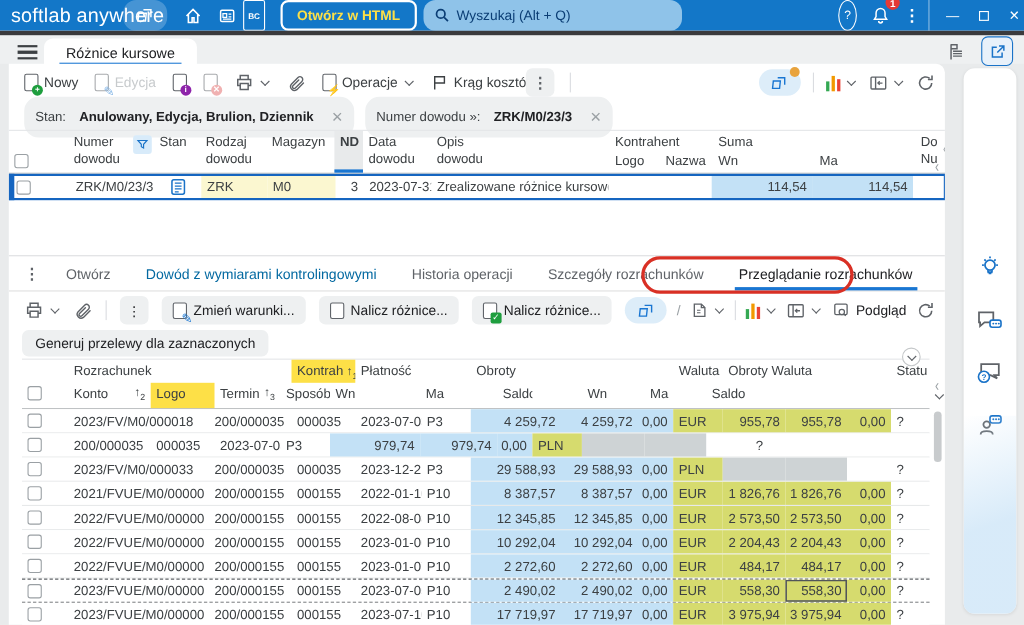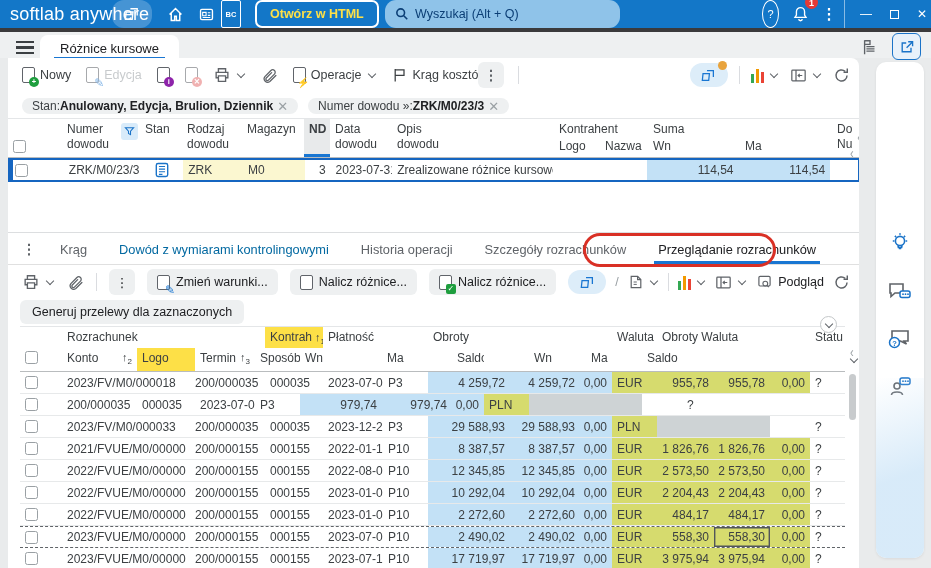--- a/index.html
+++ b/index.html
@@ -53,21 +53,21 @@
   .kebab-box { position:absolute; left:470px; top:4px; width:26px; height:26px; background:#eef0f1; border-radius:6px; display:flex; align-items:center; justify-content:center; font-size:14px; font-weight:bold; color:#5f6368; }
   .right-cluster { position:absolute; right:9px; top:0; height:34px; display:flex; align-items:center; gap:11px; }
   .pill { width:38px; height:24px; background:#ddedf9; border-radius:13px; display:flex; align-items:center; justify-content:center; position:relative; }
   .dot { position:absolute; right:1px; top:-2px; width:9px; height:9px; border-radius:50%; background:#e8a33d; }
   .bars { display:flex; align-items:flex-end; gap:1.5px; height:15px; }
   .bars i { width:3.5px; display:block; }
   .b1{height:9px;background:#34a853;} .b2{height:14px;background:#f29900;} .b3{height:11px;background:#ea4335;}
 
   
   .chiprow { left:0; top:36px; width:851px; height:24px; padding-left:14px; gap:10px; }
-  .chip { background:#eef0f1; border-radius:13px; height:16px; display:flex; align-items:center; padding:0 10px; font-size:12px; color:#3c4043; gap:0; }
+  .chip { background:#eef0f1; border-radius:13px; height:37px; display:flex; align-items:center; padding:0 10px; font-size:12px; color:#3c4043; gap:12px; }
   .chip b { font-weight:bold; color:#202124; }
   .chip .x { color:#9aa0a4; font-size:13px; margin-left:4px; }
 
   
   .t1 { position:absolute; left:0; top:60px; width:852px; font-size:12px; color:#3c4043; }
   .t1h { display:flex; height:40px; border-top:1px solid #e4e6e8; border-bottom:1px solid #b9bcbe; }
   .t1h .h { padding:3px 5px; line-height:1.25; position:relative; }
   .grp { padding:0 !important; }
   .grp .gl { padding:3px 5px; height:20px; }
   .grp .gsub { display:flex; height:19px; }
@@ -378,21 +378,21 @@
       <div class="c d11 blue num">114,54</div>
       <div class="c d12 blue num">114,54</div>
       <div class="c d13"></div>
     </div>
   </div>
 
   <div class="divider"></div>
 
   <div class="cardabs dtabs">
     <span class="dkebab">⋮</span>
-    <span class="dtab">Krąg</span>
+    <span class="dtab">Otwórz</span>
     <span class="dtab dim">Dowód z wymiarami kontrolingowymi</span>
     <span class="dtab">Historia operacji</span>
     <span class="dtab">Szczegóły rozrachunków</span>
     <span class="dtab active">Przeglądanie rozrachunków</span>
   </div>
   <div class="annotation"></div>
 
   <div class="cardabs toolbar2">
     <span class="tbtn">
       <svg width="18" height="18" viewBox="0 0 20 20">

